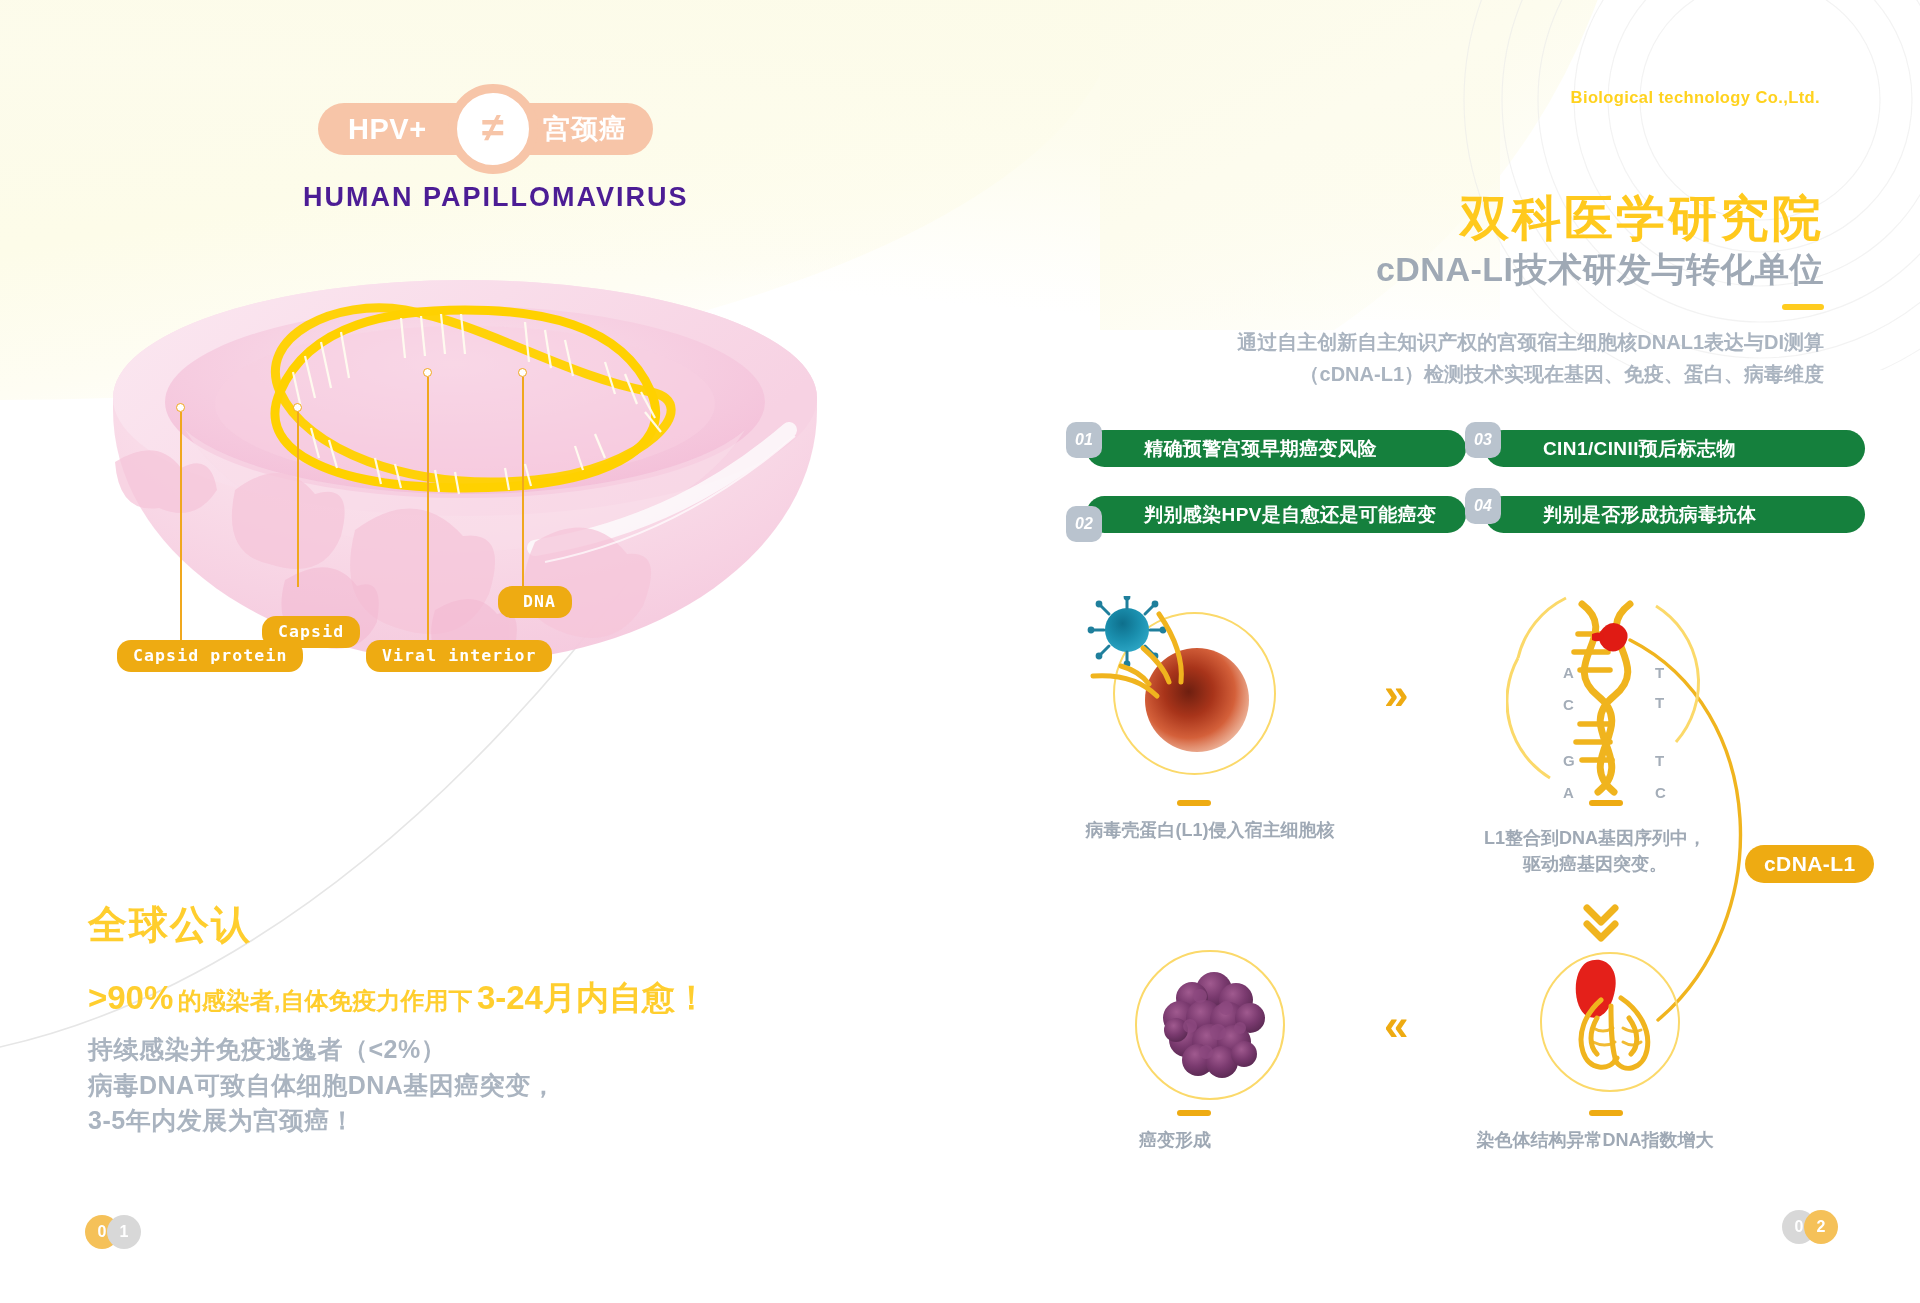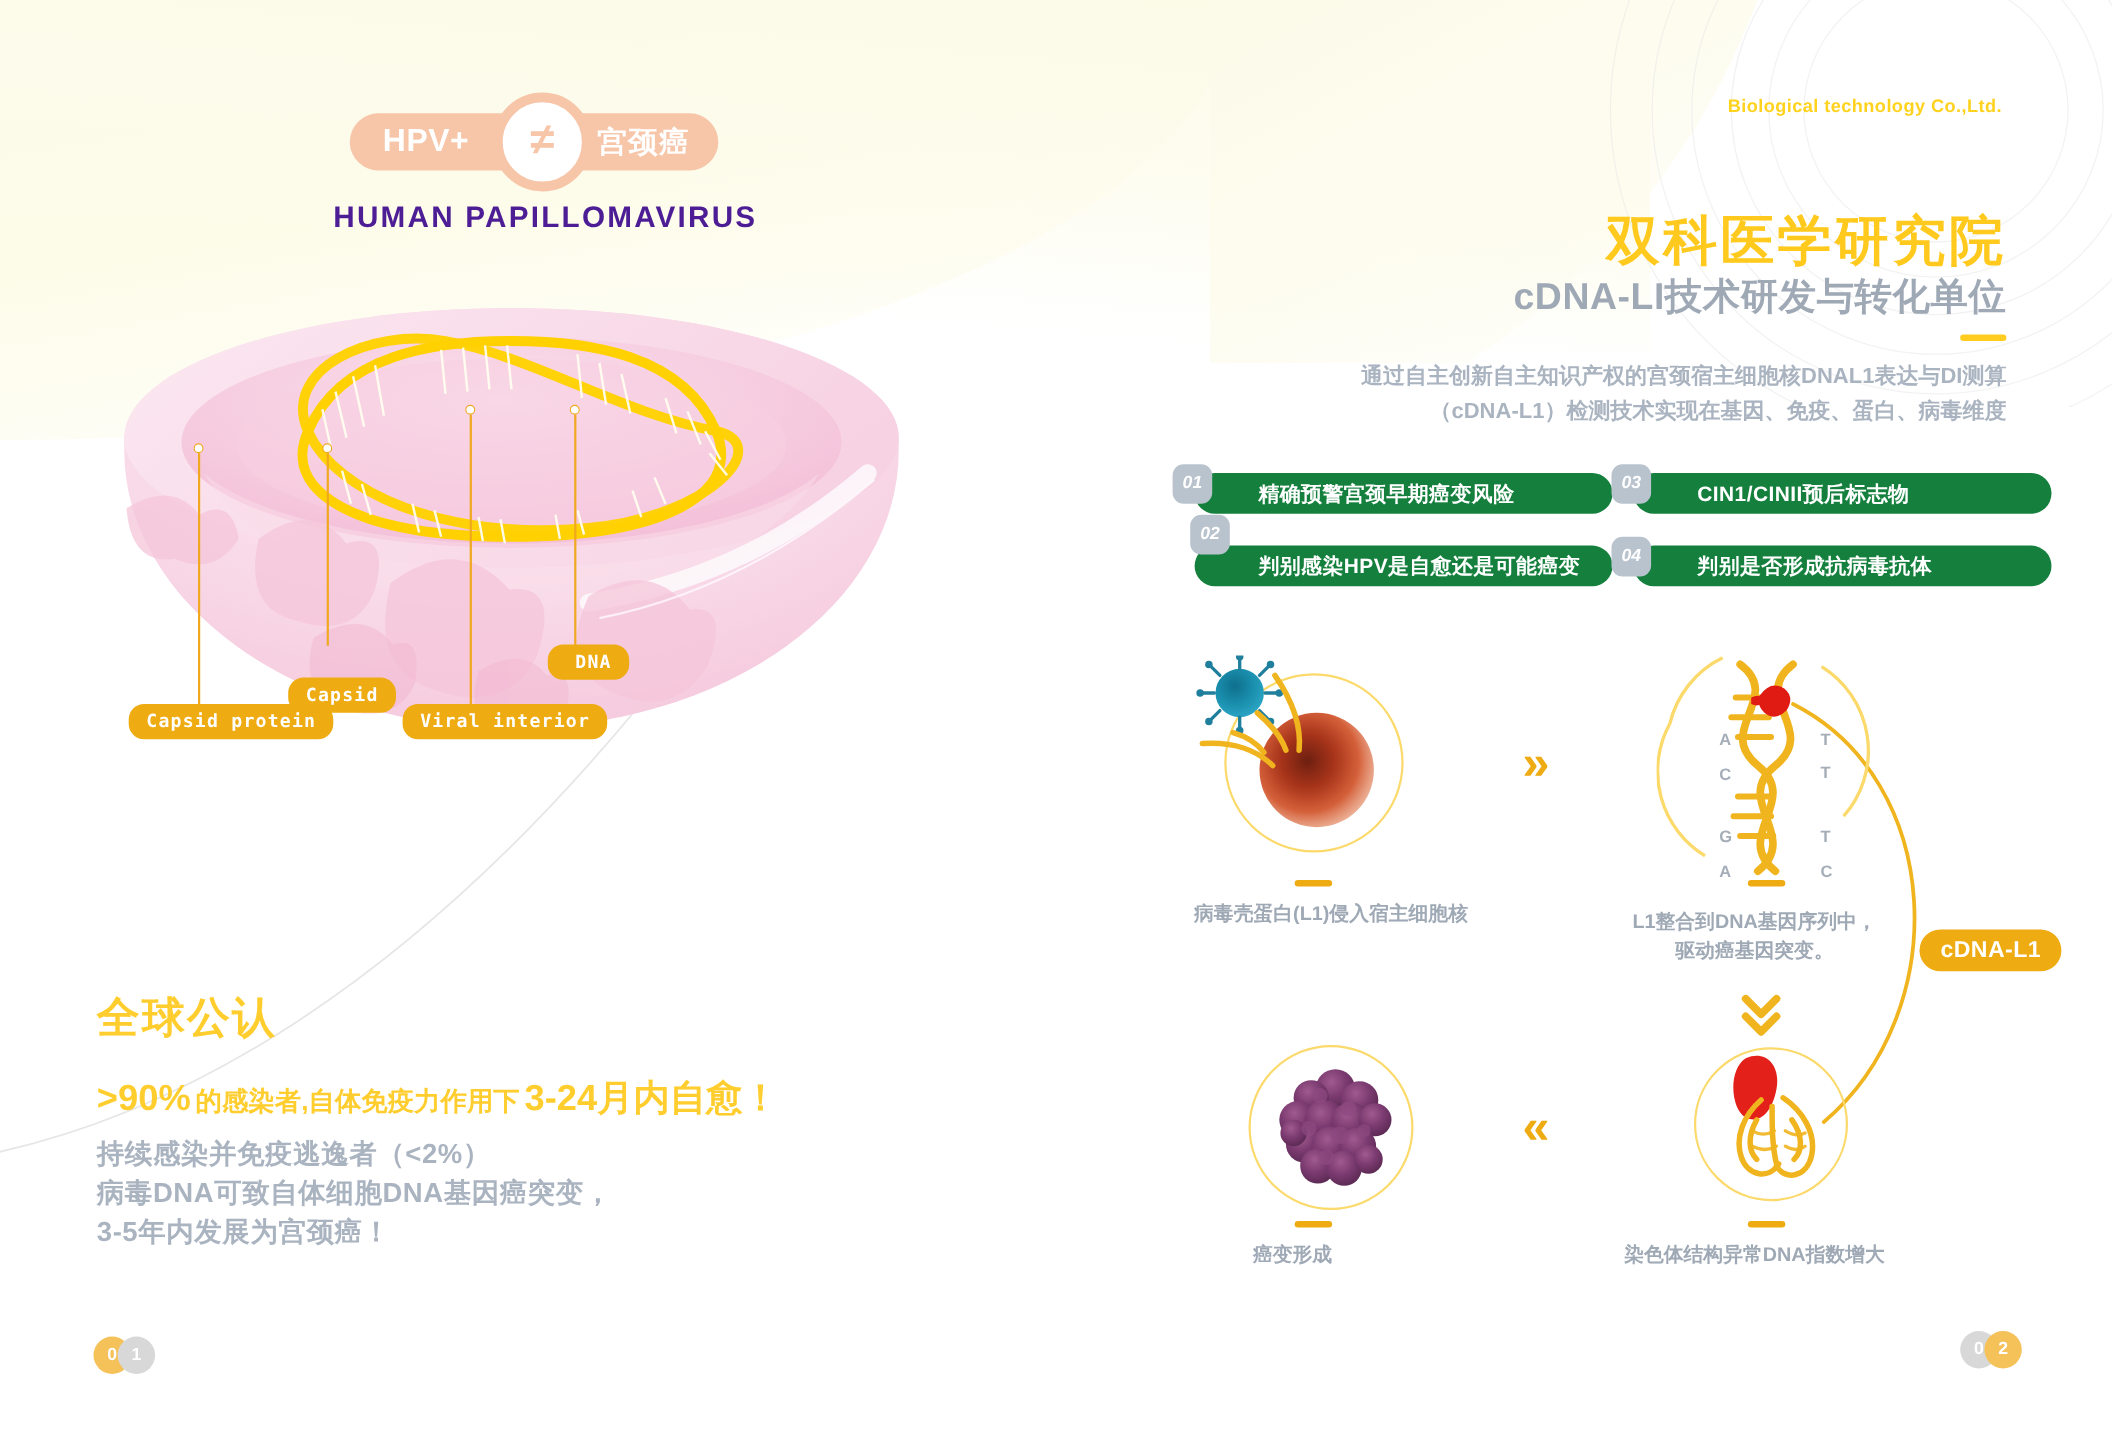--- a/index.html
+++ b/index.html
@@ -290,21 +290,21 @@
   </div>
 
   <div class="feat-pill" style="left:1086px;top:430px;width:380px;">
     <span>精确预警宫颈早期癌变风险</span>
   </div>
   <div class="num-badge" style="left:1066px;top:422px;">01</div>
 
   <div class="feat-pill" style="left:1086px;top:496px;width:380px;">
     <span>判别感染HPV是自愈还是可能癌变</span>
   </div>
-  <div class="num-badge" style="left:1066px;top:468px;margin-left:16px;">02</div>
+  <div class="num-badge" style="left:1066px;top:506px;">02</div>
 
   <div class="feat-pill" style="left:1485px;top:430px;width:380px;">
     <span>CIN1/CINII预后标志物</span>
   </div>
   <div class="num-badge" style="left:1465px;top:422px;">03</div>
 
   <div class="feat-pill" style="left:1485px;top:496px;width:380px;">
     <span>判别是否形成抗病毒抗体</span>
   </div>
   <div class="num-badge" style="left:1465px;top:488px;">04</div>

